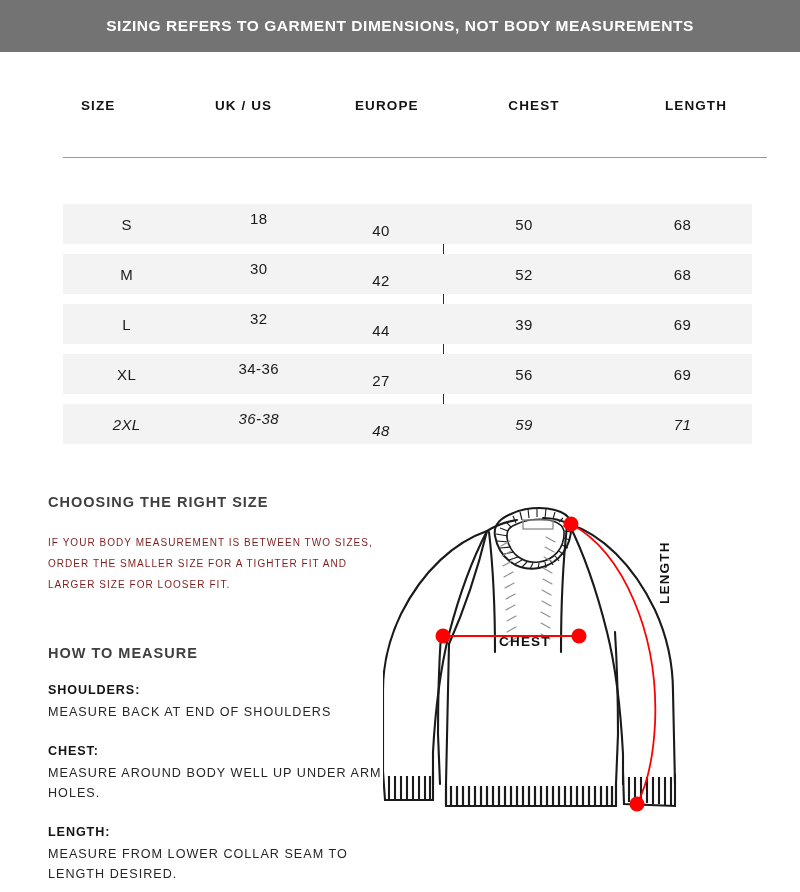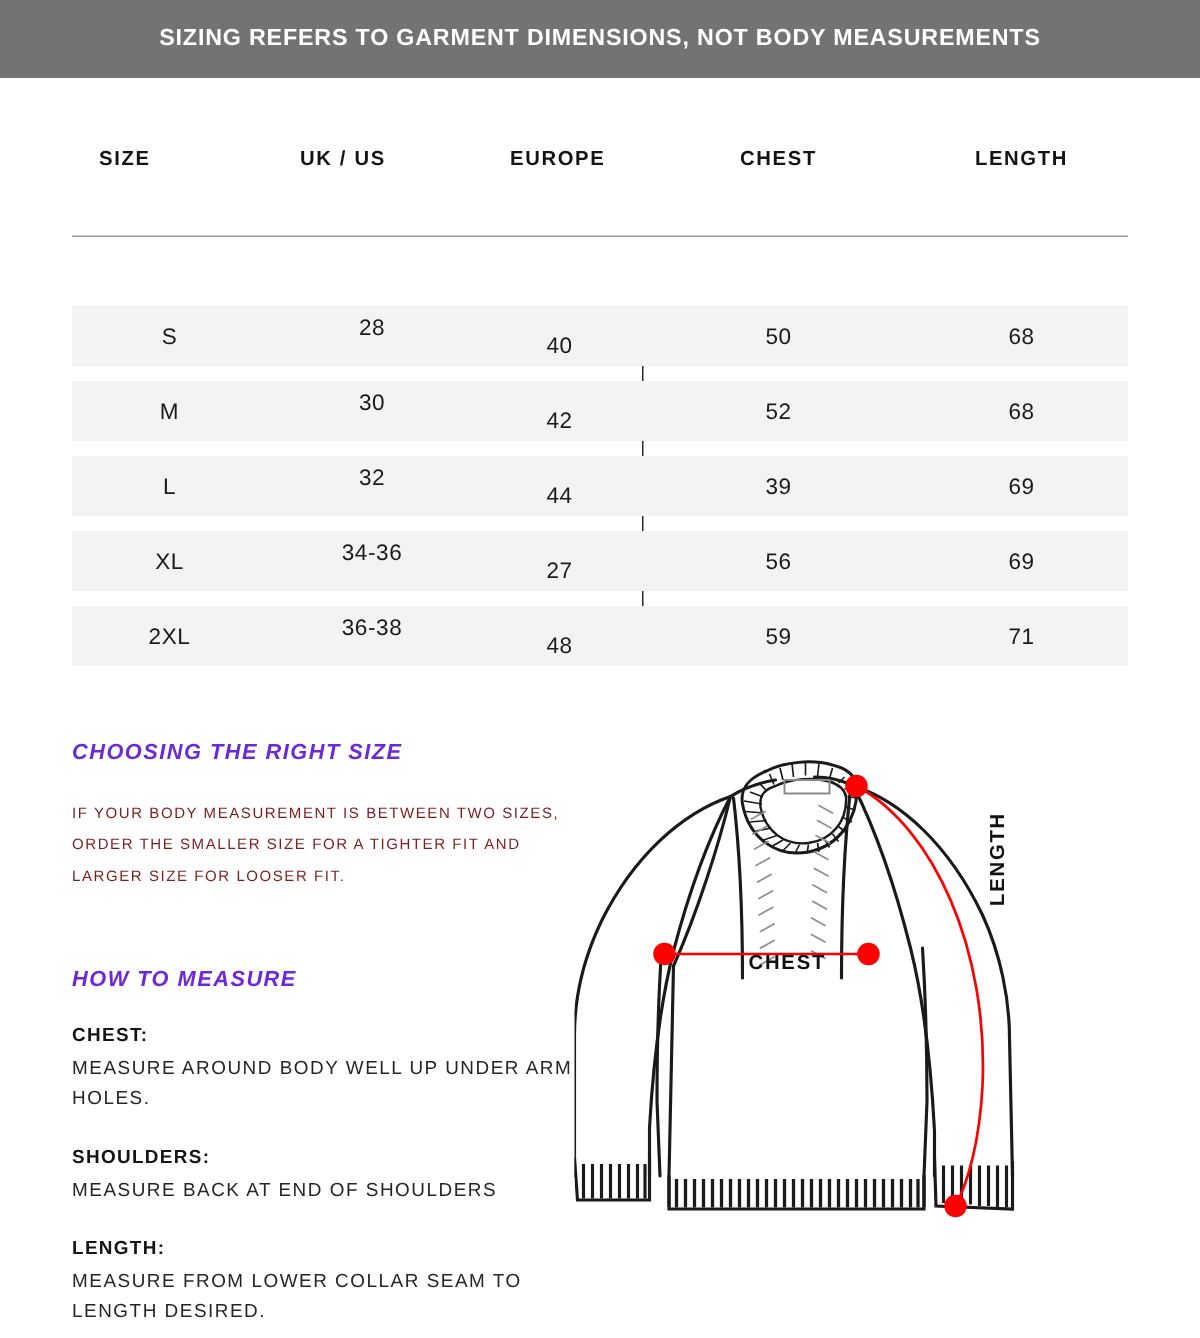--- a/index.html
+++ b/index.html
@@ -24,21 +24,21 @@
   .banner-text {
     color: #ffffff;
     font-size: 15.5px;
     font-weight: bold;
     letter-spacing: 0.55px;
     text-transform: uppercase;
     white-space: nowrap;
   }
 
   
-  .sheet { padding: 0 48px; position: relative; }
+  .sheet { padding: 0 48px; position: relative; margin-left: 15px; }
 
   .size-table {
     width: 704px;
     border-collapse: collapse;
     table-layout: fixed;
     margin-top: 46px;
   }
   .size-table col.c-size   { width: 130px; }
   .size-table col.c-ukus   { width: 140px; }
   .size-table col.c-europe { width: 110px; }
@@ -68,21 +68,21 @@
   .rows { margin-top: 46px; position: relative; }
 
   .row {
     height: 40px;
     background: #f3f3f3;
     display: flex;
     align-items: center;
     margin-bottom: 10px;
     position: relative;
   }
-  .row:last-child { margin-bottom: 0; }
+  .row:last-child { margin-bottom: 0; font-style: italic; }
 
   .cell {
     font-size: 15px;
     letter-spacing: 0.4px;
     color: #1a1a1a;
     text-align: center;
     white-space: nowrap;
   }
   .cell-size   { width: 130px; text-align: center; }
   .cell-ukus   { width: 140px; position: relative; top: -6px; }
@@ -107,22 +107,21 @@
   }
   .info-col { width: 360px; padding-top: 8px; }
   .art-col  { width: 392px; position: relative; }
 
   .sec-title {
     font-size: 14.5px;
     font-weight: bold;
     letter-spacing: 1px;
     text-transform: uppercase;
     margin: 0 0 22px 0;
-    color: #6d28d9;
-    font-style: italic;
+    color: #404040;
   }
   .sec-title.second { margin-top: 50px; }
 
   .para {
     font-size: 10px;
     letter-spacing: 1.05px;
     line-height: 21px;
     margin: 0;
     text-transform: uppercase;
     color: #7f1d1d;
@@ -198,21 +197,21 @@
     </thead>
   </table>
 
   <div class="head-rule"></div>
 
   <div class="rows">
     <div class="v-divider"></div>
 
     <div class="row">
       <div class="cell cell-size">S</div>
-      <div class="cell cell-ukus">28</div>
+      <div class="cell cell-ukus">18</div>
       <div class="cell cell-europe">40</div>
       <div class="cell cell-chest">50</div>
       <div class="cell cell-length">68</div>
     </div>
 
     <div class="row">
       <div class="cell cell-size">M</div>
       <div class="cell cell-ukus">30</div>
       <div class="cell cell-europe">42</div>
       <div class="cell cell-chest">52</div>
@@ -247,27 +246,27 @@
 
 <div class="lower">
 
   <div class="info-col">
     <h2 class="sec-title">CHOOSING THE RIGHT SIZE</h2>
     <p class="para">IF YOUR BODY MEASUREMENT IS BETWEEN TWO SIZES, ORDER THE SMALLER SIZE FOR A TIGHTER FIT AND LARGER SIZE FOR LOOSER FIT.</p>
 
     <h2 class="sec-title second">HOW TO MEASURE</h2>
 
     <div class="measure-block">
+      <p class="m-label">SHOULDERS:</p>
+      <p class="m-text">MEASURE BACK AT END OF SHOULDERS</p>
+    </div>
+
+    <div class="measure-block">
       <p class="m-label">CHEST:</p>
       <p class="m-text">MEASURE AROUND BODY WELL UP UNDER ARM HOLES.</p>
-    </div>
-
-    <div class="measure-block">
-      <p class="m-label">SHOULDERS:</p>
-      <p class="m-text">MEASURE BACK AT END OF SHOULDERS</p>
     </div>
 
     <div class="measure-block">
       <p class="m-label">LENGTH:</p>
       <p class="m-text">MEASURE FROM LOWER COLLAR SEAM TO LENGTH DESIRED.</p>
     </div>
   </div>
 
   <div class="art-col">
     <svg class="art-svg" width="392" height="360" viewBox="0 0 392 360">

